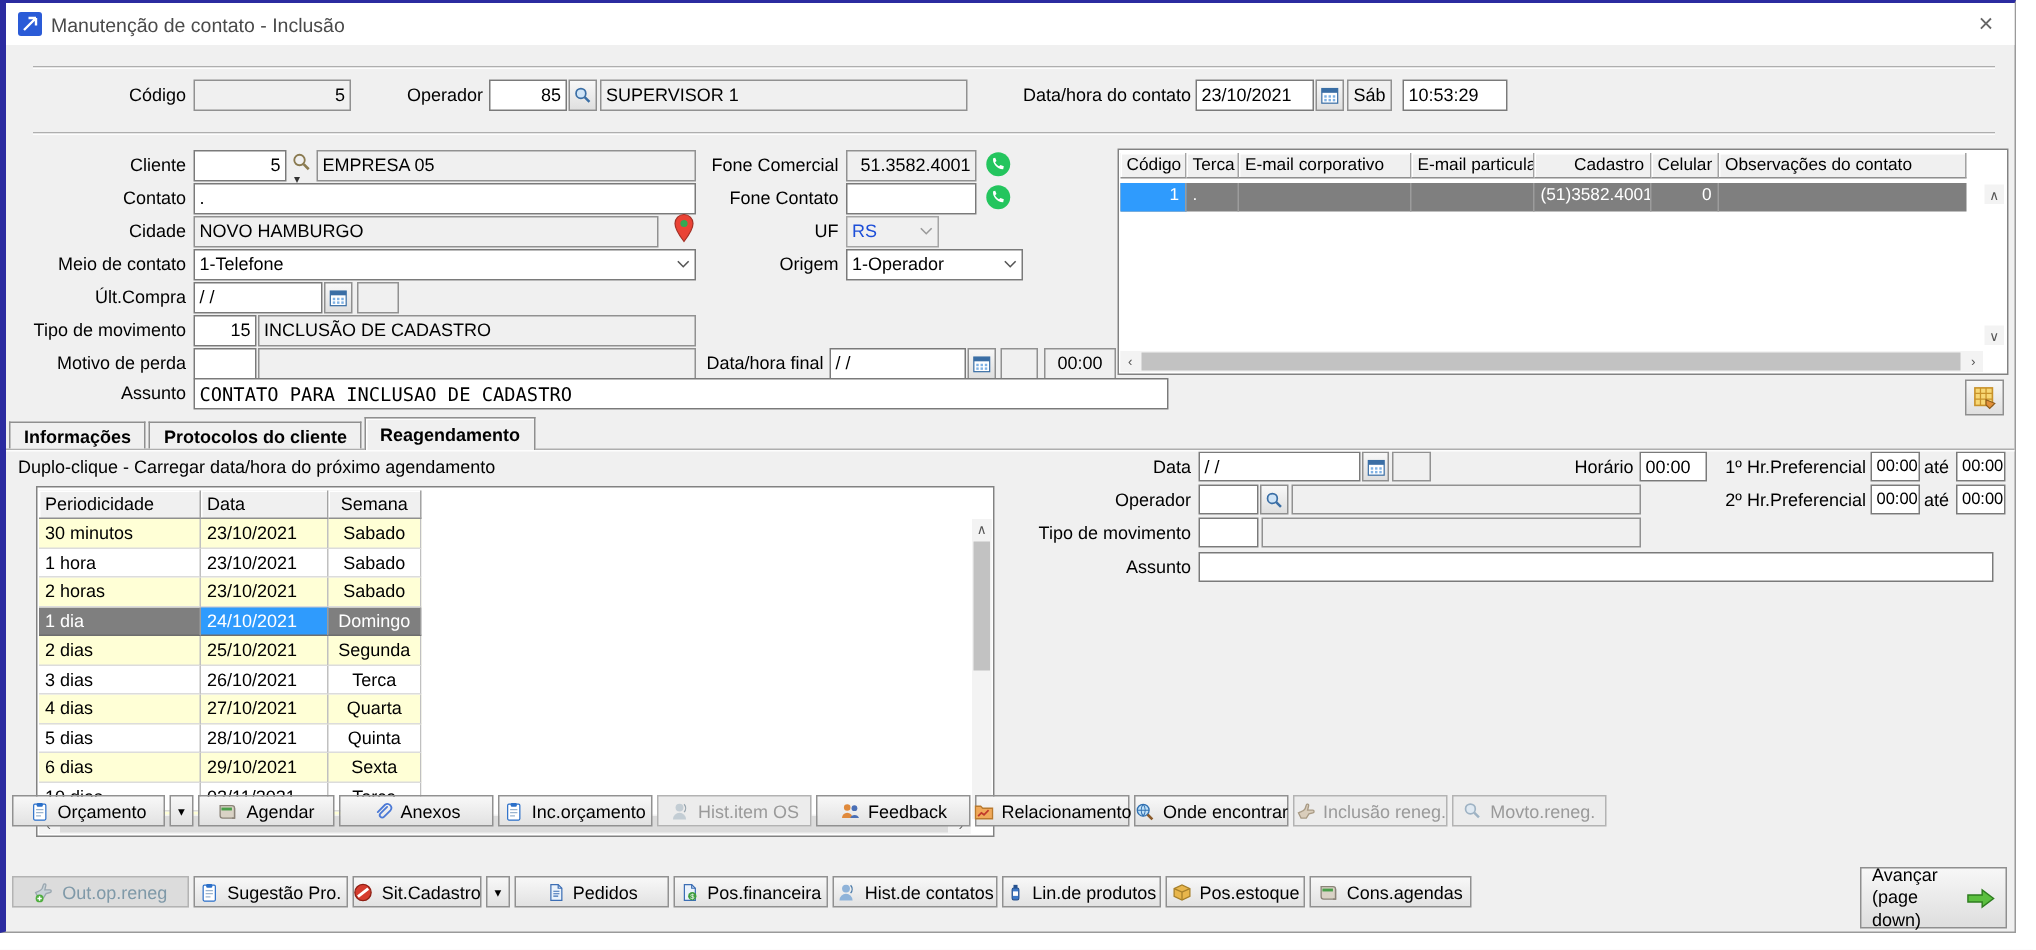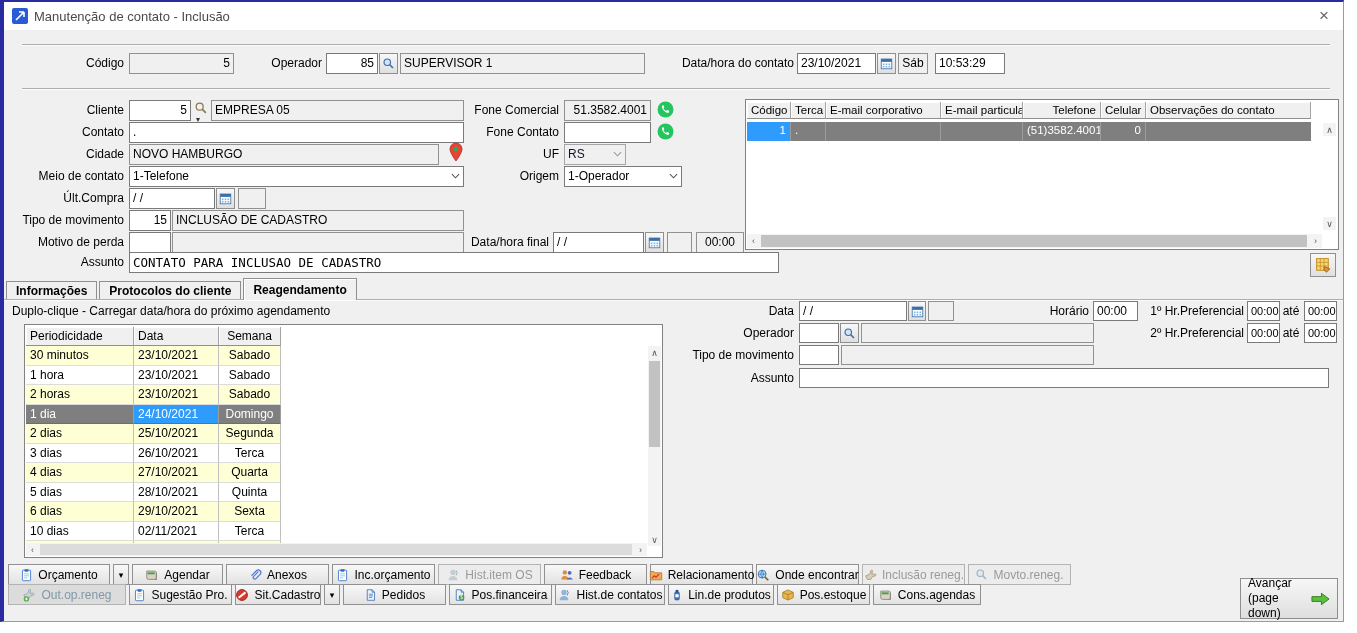--- a/index.html
+++ b/index.html
@@ -18,21 +18,21 @@
     white-space:nowrap;overflow:hidden;}
   .ro{background:#f0f0f0;border-color:#919191;}
   .num{text-align:right;}
   .ctr{text-align:center;}
   .mono{font-family:"DejaVu Sans Mono",monospace;font-size:12.5px;}
   .icbtn{background:linear-gradient(#f8f8f8,#dfdfdf);border:1px solid #8f8f8f;display:flex;
     align-items:center;justify-content:center;padding:0;}
   .combo{background:#fff;border:1px solid #7a7a7a;font-size:12px;line-height:19px;padding:0 18px 0 3px;
     white-space:nowrap;overflow:hidden;}
   .combo .cv{position:absolute;right:3px;top:6px;}
-  .combo.dis{background:#f0f0f0;color:#0f172a;border-color:#a5a5a5;}
+  .combo.dis{background:#f0f0f0;color:#1d4ed8;border-color:#a5a5a5;}
   
   .panel{background:#fff;border:1px solid #828282;overflow:hidden;}
   .hrow,.grow{display:flex;position:absolute;}
   .hcell{background:#f0f0f0;border-right:1px solid #a3a3a3;border-bottom:1px solid #8f8f8f;
     box-shadow:inset 1px 1px 0 #fff;padding:2px 4px;font-size:11.5px;white-space:nowrap;
     overflow:hidden;box-sizing:border-box;}
   .ccell{padding:2px 4px;font-size:11.5px;white-space:nowrap;overflow:hidden;box-sizing:border-box;
     border-right:1px solid #9c9c9c;}
   .sel-row{background:#7f7f7f;color:#fff;}
   .cell-blue{background:#2f9bfd;color:#fff;}
@@ -241,21 +241,21 @@
 
   <div class="abs lbl" style="left:5px;top:250px;width:115px;">Assunto</div>
   <div class="abs in mono" style="left:125px;top:250px;width:650px;height:21px;">CONTATO PARA INCLUSAO DE CADASTRO</div>
 
   <div class="abs panel" style="left:741px;top:97px;width:594px;height:151px;">
     <div class="hrow" style="left:1px;top:2px;">
       <div class="hcell ctr" style="width:44px;">Código</div>
       <div class="hcell" style="width:35px;">Terca</div>
       <div class="hcell" style="width:115px;">E-mail corporativo</div>
       <div class="hcell" style="width:82px;">E-mail particular</div>
-      <div class="hcell num" style="width:78px;">Telefone</div>
+      <div class="hcell num" style="width:78px;">Cadastro</div>
       <div class="hcell num" style="width:45px;">Celular</div>
       <div class="hcell" style="width:165px;">Observações do contato</div>
     </div>
     <div class="grow sel-row" style="left:1px;top:22px;height:19px;">
       <div class="ccell cell-blue num" style="width:44px;">1</div>
       <div class="ccell" style="width:35px;">.</div>
       <div class="ccell" style="width:115px;"></div>
       <div class="ccell" style="width:82px;"></div>
       <div class="ccell num" style="width:78px;">(51)3582.4001</div>
       <div class="ccell num" style="width:45px;">0</div>
@@ -406,21 +406,21 @@
   <div class="abs lbl" style="left:1276px;top:321px;width:22px;text-align:center;">até</div>
   <div class="abs in" style="left:1300px;top:321px;width:33px;height:20px;font-size:11px;">00:00</div>
 
   <div class="abs lbl" style="left:670px;top:343px;width:120px;">Tipo de movimento</div>
   <div class="abs in" style="left:795px;top:343px;width:40px;height:20px;"></div>
   <div class="abs in ro" style="left:837px;top:343px;width:253px;height:20px;"></div>
 
   <div class="abs lbl" style="left:670px;top:366px;width:120px;">Assunto</div>
   <div class="abs in" style="left:795px;top:366px;width:530px;height:20px;"></div>
 
-  <div class="abs trow" style="left:4px;top:562px;">
+  <div class="abs trow" style="left:4px;top:528px;">
     <button class="tbtn" style="width:102px;">
         <span>
           <svg width="13" height="14" viewBox="0 0 16 16">
             <rect x="3" y="2" width="10" height="13" rx="1" fill="#fff" stroke="#2a6fc9"></rect>
             <rect x="5.5" y="1" width="5" height="3" rx="1" fill="#2a6fc9"></rect>
             <path d="M5 6.5h6M5 9h6M5 11.5h4" stroke="#9ab4cf"></path>
           </svg>
         </span>
         <span>Orçamento</span>
       </button>

